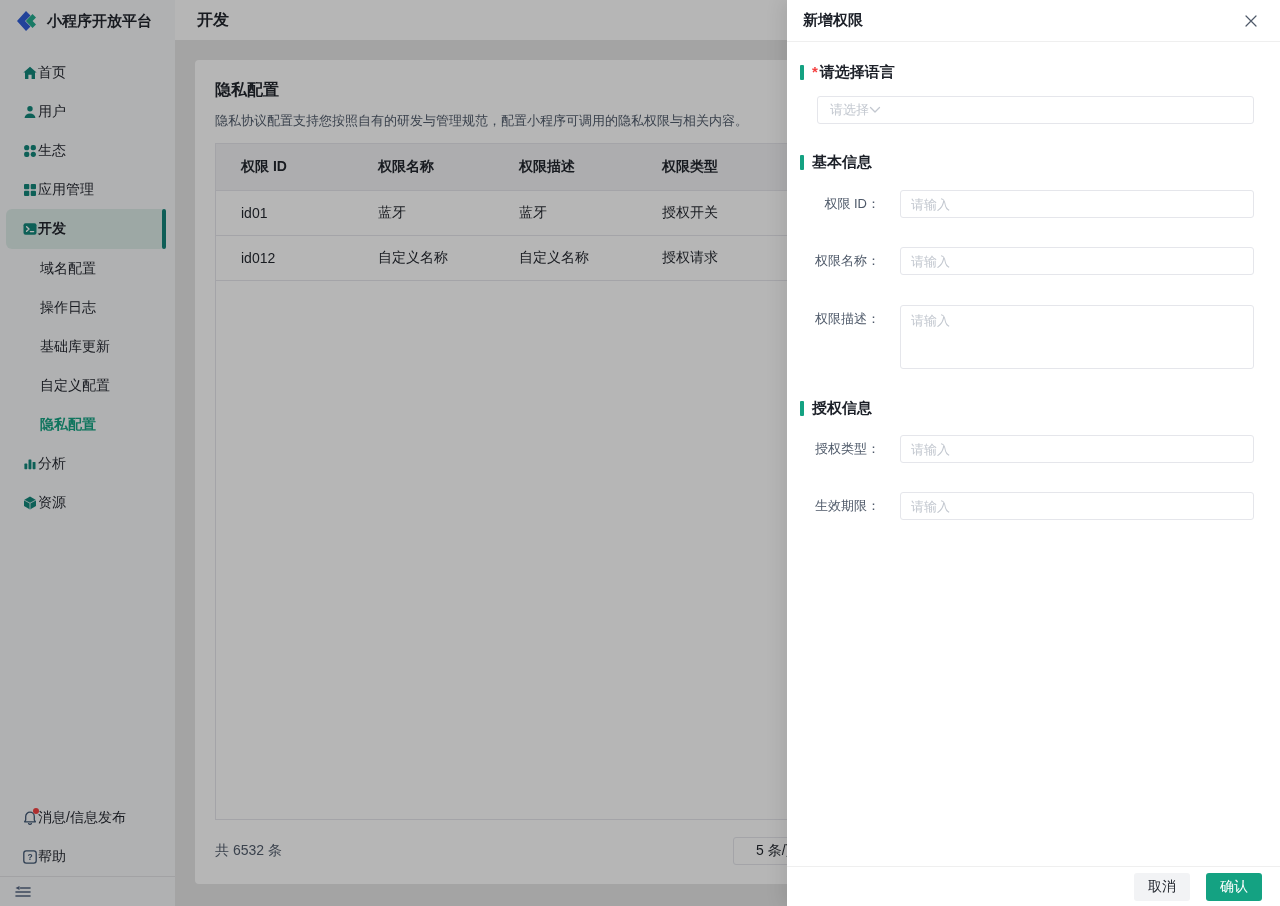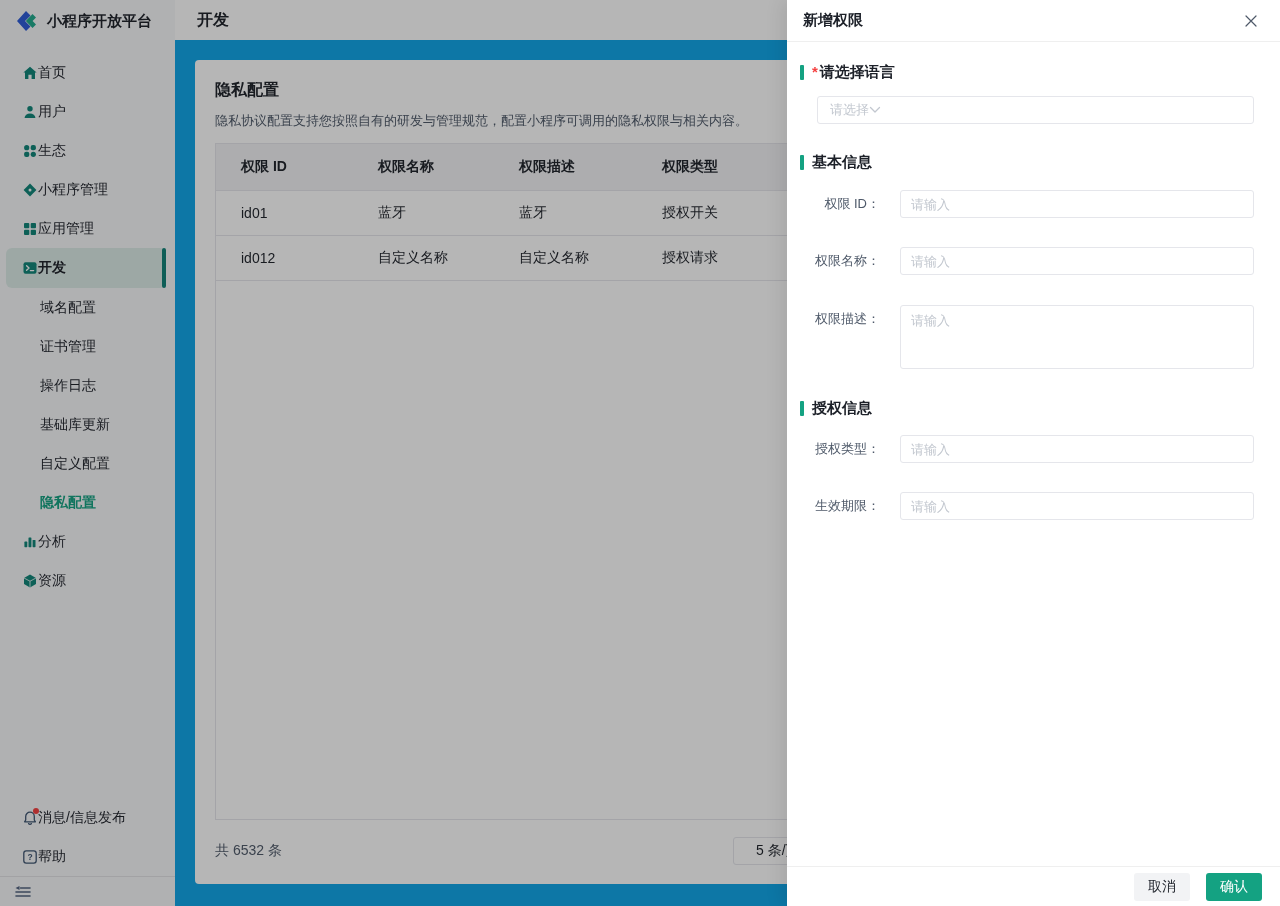--- a/index.html
+++ b/index.html
@@ -8,21 +8,21 @@
     --icon-teal:#0E8578;
     --icon-navy:#3D5470;
     --text-main:#1d2129;
     --text-sub:#4e5969;
     --ph:#c2c7cf;
     --border:#e5e6eb;
   }
   *{box-sizing:border-box;}
   html,body{margin:0;padding:0;}
   body{font-family:"Liberation Sans","DejaVu Sans",sans-serif;color:var(--text-main);}
-  .app{position:relative;width:1280px;height:906px;background:#0ea5e9;overflow:hidden;}
+  .app{position:relative;width:1280px;height:906px;background:#e5e5e5;overflow:hidden;}
 
   
   .sidebar{position:absolute;left:0;top:0;bottom:0;width:175px;background:#f7f8fa;z-index:10;}
   .brand{height:42px;display:flex;align-items:center;gap:8px;padding-left:13px;}
   .brand-title{font-size:15px;font-weight:bold;white-space:nowrap;}
   .menu{padding-top:11px;}
   .menu-item{height:39px;display:flex;align-items:center;padding-left:22px;font-size:14px;cursor:pointer;}
   .menu-item .ic{flex:none;}
   .menu-item.active{height:40px;margin:0 9px 0 6px;padding-left:16px;background:#dcebe7;border-radius:6px;position:relative;font-weight:bold;}
   .active-bar{position:absolute;right:0;top:0;bottom:0;width:4px;background:var(--accent-dark);border-radius:3px;}
@@ -111,49 +111,39 @@
         <svg class="ic" viewBox="0 0 16 16">
             <circle class="ic-fill" cx="4.7" cy="4.7" r="2.6"></circle>
             <rect class="ic-fill" x="8.7" y="2.1" width="5.2" height="5.2" rx="2"></rect>
             <rect class="ic-fill" x="2.1" y="8.7" width="5.2" height="5.2" rx="2"></rect>
             <circle class="ic-fill" cx="11.3" cy="11.3" r="2.6"></circle>
           </svg>
         <span>生态</span>
       </div>
       <div class="menu-item">
         <svg class="ic" viewBox="0 0 16 16">
-            <path class="ic-fill" d="M8 1.6 L14.4 8 L8 14.4 L1.6 8 Z"></path>
-            <circle cx="8" cy="8" r="1.5" fill="#f7f8fa"></circle>
-          </svg>
-        <span>小程序管理</span>
-      </div>
-      <div class="menu-item">
-        <svg class="ic" viewBox="0 0 16 16">
             <rect class="ic-fill" x="2" y="2" width="5.3" height="5.3" rx="1"></rect>
             <rect class="ic-fill" x="8.7" y="2" width="5.3" height="5.3" rx="1"></rect>
             <rect class="ic-fill" x="2" y="8.7" width="5.3" height="5.3" rx="1"></rect>
             <rect class="ic-fill" x="8.7" y="8.7" width="5.3" height="5.3" rx="1"></rect>
           </svg>
         <span>应用管理</span>
       </div>
       <div class="menu-item active">
         <svg class="ic" viewBox="0 0 16 16">
             <rect class="ic-fill" x="1.5" y="2.2" width="13" height="11.6" rx="2"></rect>
             <path d="M4.6 5.8 L7 8 L4.6 10.2" fill="none" stroke="#fff" stroke-width="1.4" stroke-linecap="round" stroke-linejoin="round"></path>
             <line x1="8.4" y1="10.6" x2="11.6" y2="10.6" stroke="#fff" stroke-width="1.4" stroke-linecap="round"></line>
           </svg>
         <span>开发</span>
         <span class="active-bar"></span>
       </div>
 
       <div class="sub-item">
           <span>域名配置</span>
-        </div>
-      <div class="sub-item">
-          <span>证书管理</span>
         </div>
       <div class="sub-item">
           <span>操作日志</span>
         </div>
       <div class="sub-item">
           <span>基础库更新</span>
         </div>
       <div class="sub-item">
           <span>自定义配置</span>
         </div>

